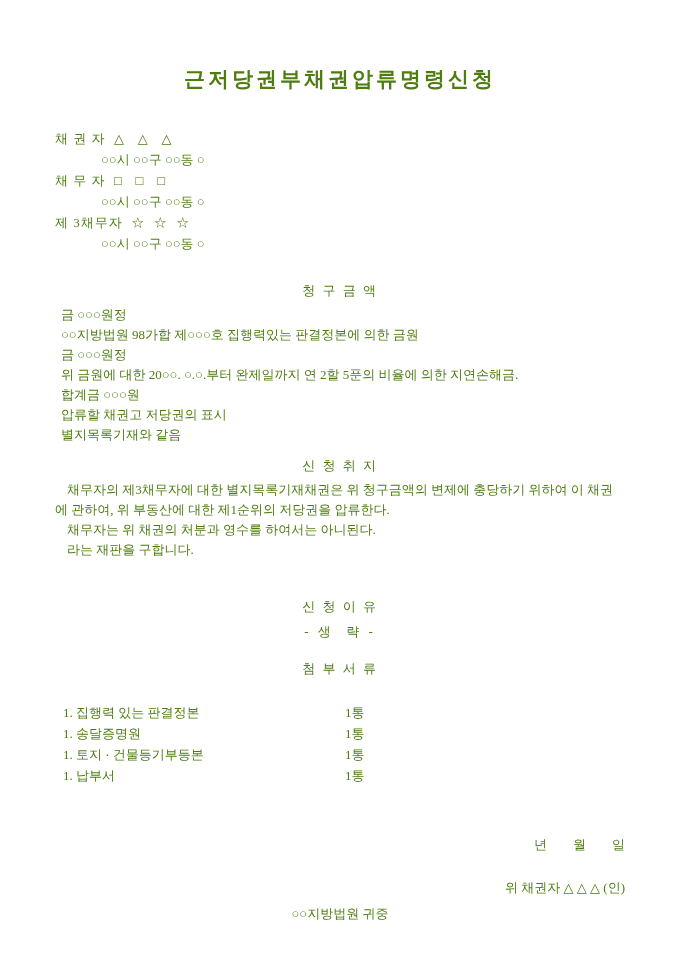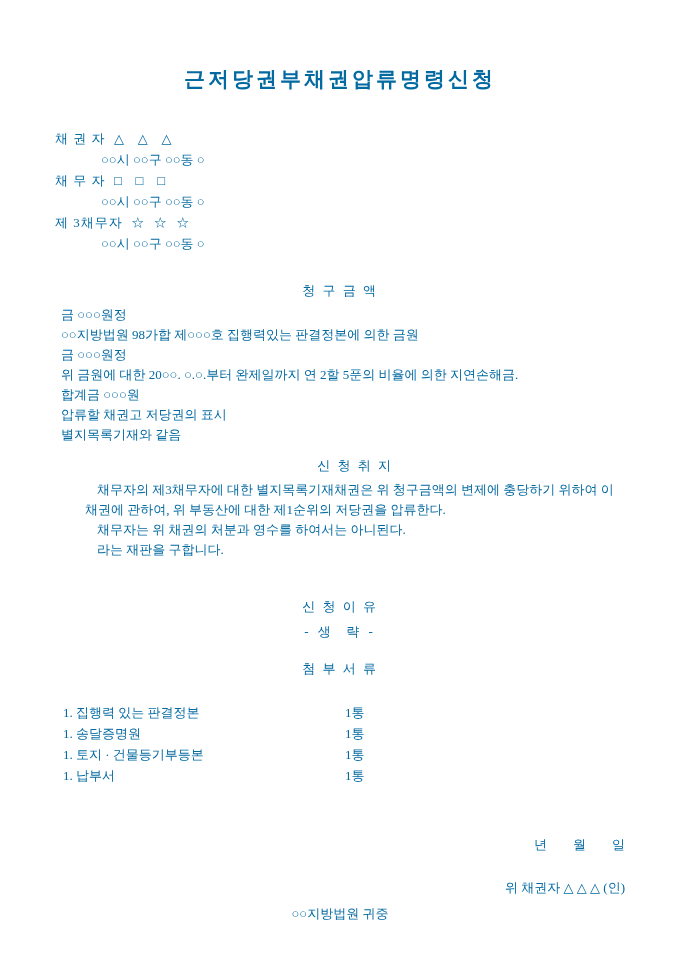--- a/index.html
+++ b/index.html
@@ -8,21 +8,21 @@
     background: #ffffff;
   }
   .page {
     position: relative;
     width: 680px;
     height: 962px;
     box-sizing: border-box;
     margin: 0 auto;
     padding: 66px 55px 0 55px;
     background: #ffffff;
-    color: #0369a1;
+    color: #4d7c0f;
     font-family: "Liberation Serif", "DejaVu Serif", serif;
     font-size: 13px;
     line-height: 20px;
     overflow: hidden;
   }
   .bindtext { white-space: pre-wrap; }
 
   .doc-title {
     margin: 0 0 36px 0;
     text-align: center;
@@ -48,21 +48,21 @@
     line-height: 21px;
     margin: 0 0 4px 0;
   }
 
   .claim-lines { margin-bottom: 10px; }
   .claim-line {
     padding-left: 6px;
     line-height: 20px;
   }
 
-  .purpose { margin-top: 10px; margin-left: 30px; }
+  .purpose { margin-top: 10px; }
   .purpose-par {
     margin: 0;
     padding-left: 0;
     text-indent: 12px;
     line-height: 20px;
   }
 
   .reason { margin-top: 36px; }
   .reason-body {
     text-align: center;

